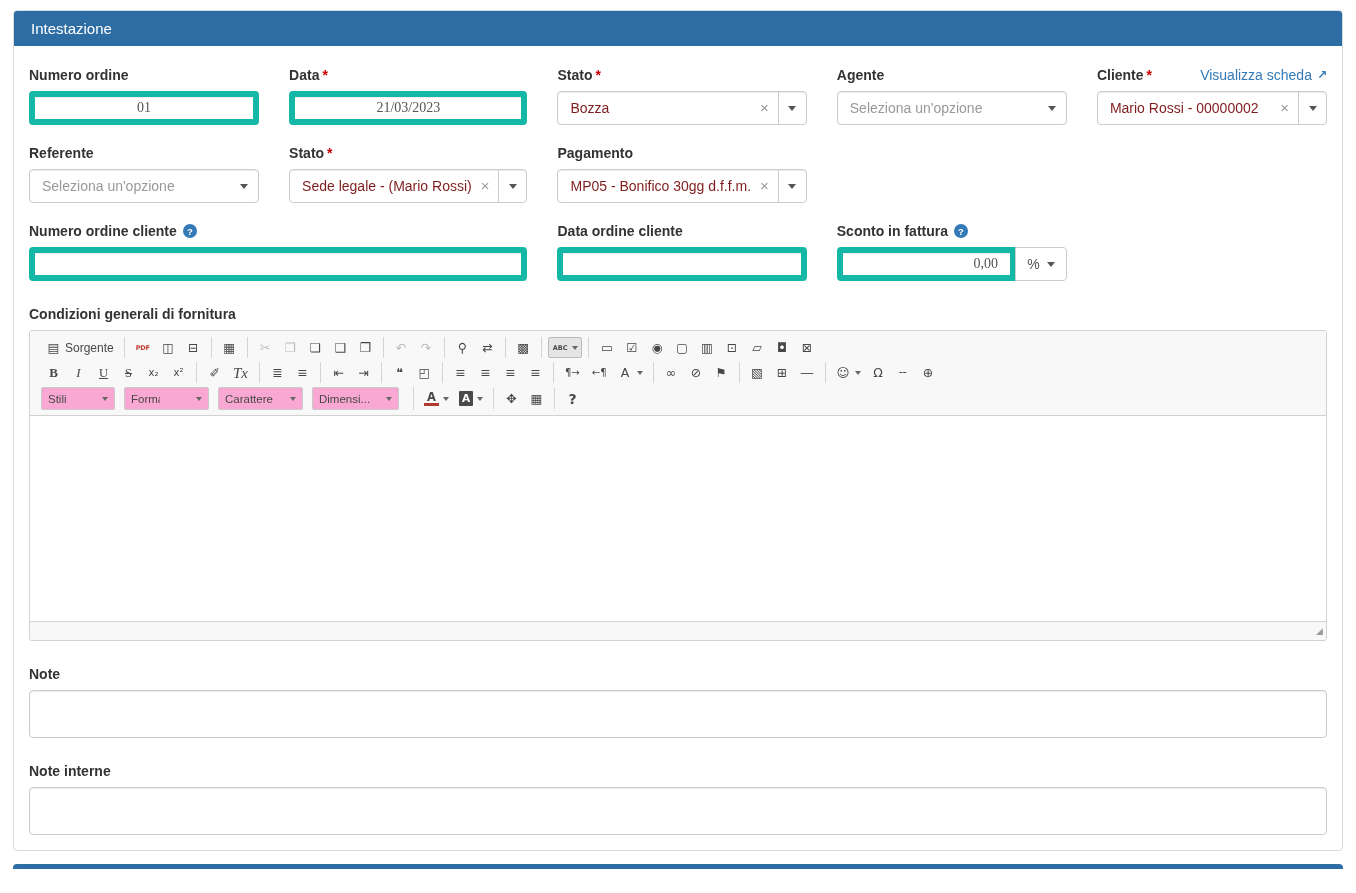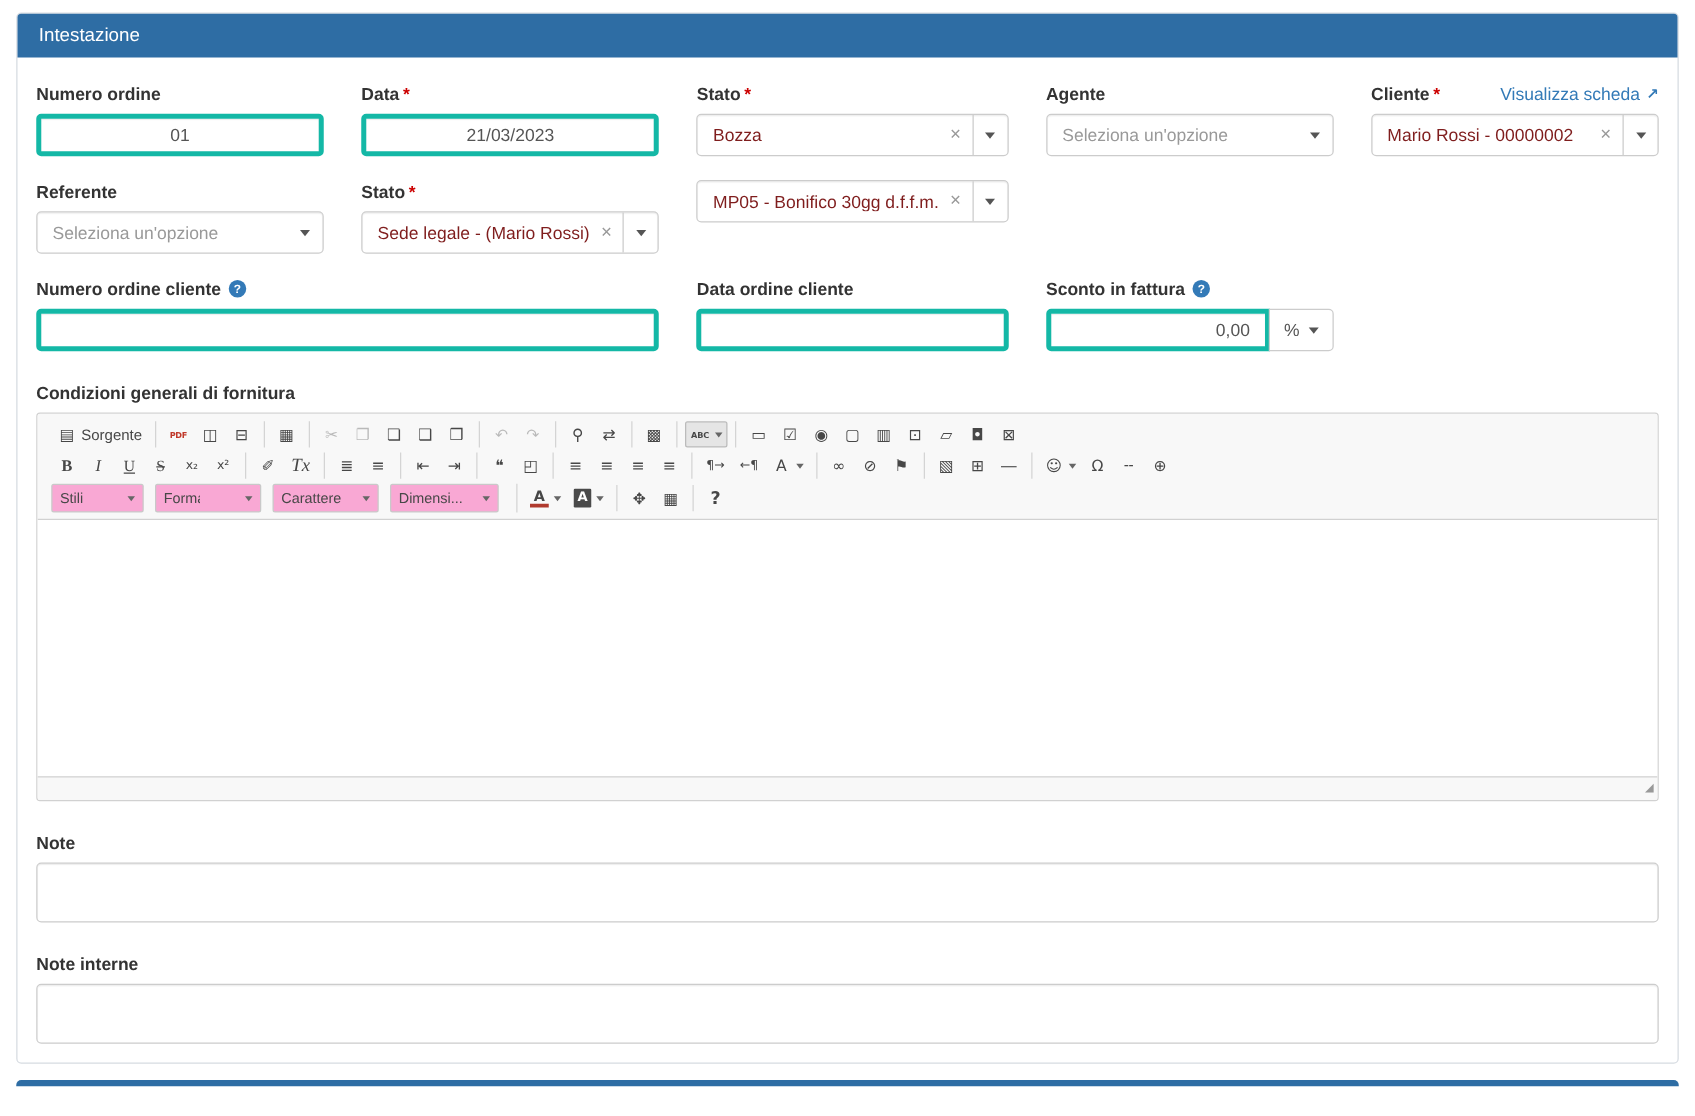--- a/index.html
+++ b/index.html
@@ -11,21 +11,21 @@
   .card-body{padding:20px 15px 15px}
   .fields-grid{display:grid;grid-template-columns:repeat(5,1fr);column-gap:30px;row-gap:19px}
   .span2{grid-column:1/3}
   .f-label{display:flex;align-items:center;gap:6px;font-weight:700;font-size:14px;color:#333;margin-bottom:7px;height:18px}
   .label-row{display:flex;justify-content:space-between;align-items:center;margin-bottom:7px;height:18px}
   .label-row .f-label{margin-bottom:0}
   .req{color:#c00;margin-left:-3px}
   .link{color:#337ab7;text-decoration:none;display:inline-flex;align-items:center;gap:5px;cursor:pointer;font-size:14px}
   .ext-icon{font-size:12px;font-weight:700}
   .help{width:14px;height:14px;border-radius:50%;background:#337ab7;color:#fff;font-size:9.5px;font-weight:700;display:inline-flex;align-items:center;justify-content:center;cursor:pointer;flex:none}
-  .txt{display:block;width:100%;height:34px;border:4px solid #14b8a6;border-radius:4px;padding:6px 12px;font-size:14px;color:#555;font-family:Liberation Sans, sans-serif;background:#fff;box-shadow:inset 0 1px 1px rgba(0,0,0,.075);outline:none}
+  .txt{display:block;width:100%;height:34px;border:6px solid #14b8a6;border-radius:4px;padding:6px 12px;font-size:14px;color:#555;font-family:Liberation Serif, serif;background:#fff;box-shadow:inset 0 1px 1px rgba(0,0,0,.075);outline:none}
   .txt.center{text-align:center}
   .txt.right{text-align:right}
   .sel2{height:34px;border:1px solid #ccc;border-radius:4px;background:#fff;display:flex;align-items:center;box-shadow:inset 0 1px 1px rgba(0,0,0,.075);cursor:pointer}
   .sel2-value{flex:1;min-width:0;padding:0 6px 0 12px;font-size:14px;color:#7f1d1d;white-space:nowrap;overflow:hidden;text-overflow:ellipsis}
   .sel2-value.ph{color:#999}
   .sel2-clear{color:#999;font-size:15px;line-height:1;padding:0 9px 2px 3px;cursor:pointer}
   .sel2-arrow{align-self:stretch;width:28px;flex:none;display:flex;align-items:center;justify-content:center;border-left:1px solid #ccc}
   .sel2-arrow.noline{border-left:none}
   .caret{width:0;height:0;border-left:4px solid transparent;border-right:4px solid transparent;border-top:5px solid #555}
   .input-group{display:flex}
@@ -155,20 +155,23 @@
           <div class="sel2">
             <span class="sel2-value">Sede legale - (Mario Rossi)</span>
             <span class="sel2-clear">×</span>
             <span class="sel2-arrow">
                 <span class="caret"></span>
               </span>
           </div>
         </div>
 
         <div>
+          <label class="f-label">
+            <span>Pagamento</span>
+          </label>
           <div class="sel2">
             <span class="sel2-value">MP05 - Bonifico 30gg d.f.f.m.</span>
             <span class="sel2-clear">×</span>
             <span class="sel2-arrow">
                 <span class="caret"></span>
               </span>
           </div>
         </div>
 
         <div class="span2">

